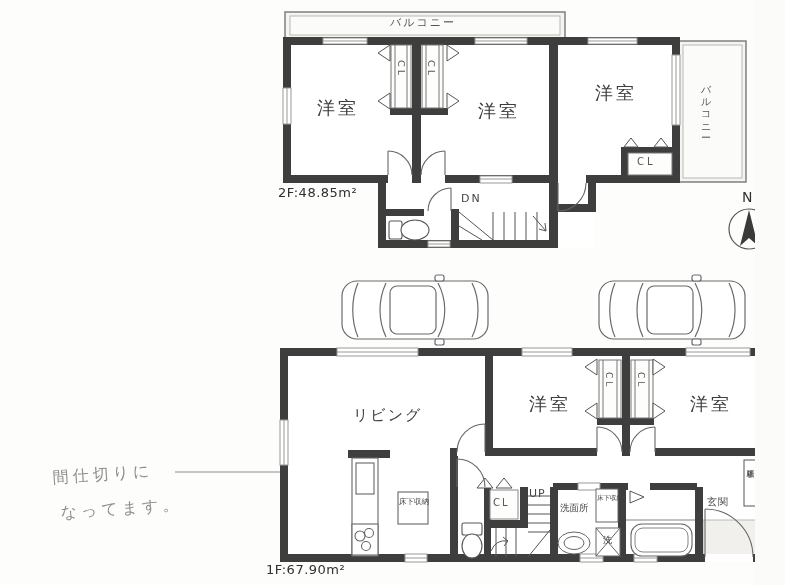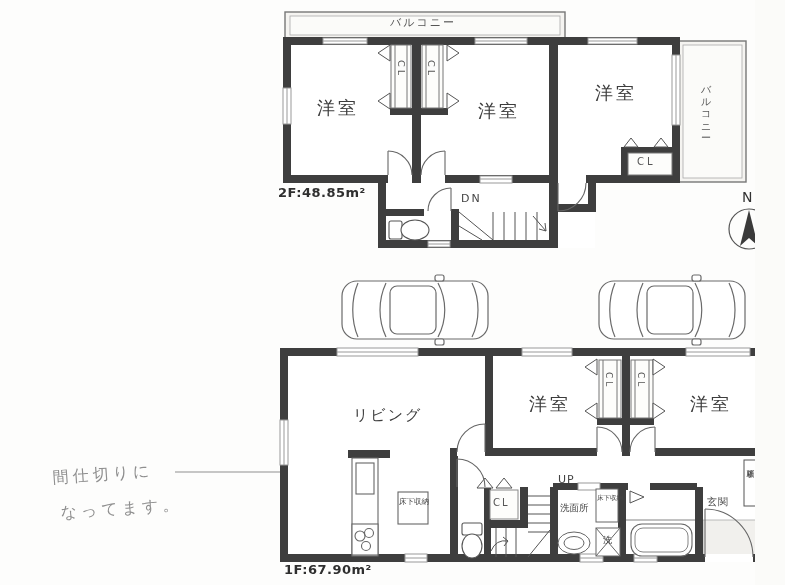--- a/index.html
+++ b/index.html
@@ -2,21 +2,21 @@
 <html><head>
 <meta charset="utf-8">
 <style>
   html,body{margin:0;padding:0;background:#fbfbf9;}
   #canvas{position:relative;width:755px;height:585px;background:#fdfdfc;overflow:hidden;
           font-family:"DejaVu Sans","Liberation Sans",sans-serif;}
   svg{position:absolute;left:0;top:0;}
   .lbl{position:absolute;white-space:nowrap;color:#3d3d3d;line-height:1.05;}
   .vert{writing-mode:vertical-rl;}
   .cl{color:#555;}
-  .area{font-size:13px;color:#2f2f2f;letter-spacing:.5px;font-weight:bold;}
+  .area{font-size:13px;color:#2f2f2f;letter-spacing:.5px;}
   .room{font-size:18px;letter-spacing:3px;color:#3c3c3c;}
   .small{font-size:9.5px;color:#444;}
   .tiny{font-size:7px;color:#444;line-height:1.15;text-align:center;}
   .note{position:absolute;color:#8f8f8f;font-size:16px;letter-spacing:4px;
         transform:rotate(-4deg);transform-origin:left top;}
 </style>
 </head>
 <body>
 
 <div id="canvas">
@@ -301,25 +301,25 @@
 <div class="lbl" style="left:461px;top:193px;font-size:11px;letter-spacing:2px;color:#444;">DN</div>
 <div class="lbl area" style="left:278px;top:186px;">2F:48.85m²</div>
 <div class="lbl" style="left:742px;top:190px;font-size:14px;color:#333;">N</div>
 
 <div class="lbl" style="left:353px;top:392px;font-size:15px;letter-spacing:2px;margin-top:16px;">リビング</div>
 <div class="lbl room" style="left:529px;top:395px;">洋室</div>
 <div class="lbl room" style="left:690px;top:395px;">洋室</div>
 <div class="lbl vert cl" style="left:604px;top:372px;font-size:9px;letter-spacing:3px;">CL</div>
 <div class="lbl vert cl" style="left:636px;top:372px;font-size:9px;letter-spacing:3px;">CL</div>
 <div class="lbl cl" style="left:493px;top:498px;font-size:10px;letter-spacing:2px;">CL</div>
-<div class="lbl" style="left:529px;top:474px;font-size:11px;letter-spacing:1px;color:#444;margin-left:29px;">UP</div>
+<div class="lbl" style="left:529px;top:488px;font-size:11px;letter-spacing:1px;color:#444;">UP</div>
 <div class="lbl small" style="left:560px;top:503px;">洗面所</div>
 <div class="lbl tiny" style="left:399px;top:498px;width:28px;font-size:7.5px;word-break:break-all;">床下収納</div>
 <div class="lbl tiny" style="left:597px;top:495px;width:20px;font-size:6.5px;word-break:break-all;">床下収納</div>
 <div class="lbl" style="left:603px;top:536px;font-size:9px;color:#444;">洗</div>
 <div class="lbl" style="left:707px;top:497px;font-size:10px;letter-spacing:1px;">玄関</div>
 <div class="lbl vert" style="left:746px;top:464px;font-size:7.5px;color:#444;">下駄箱</div>
-<div class="lbl area" style="left:284px;top:563px;">1F:67.90m²</div>
+<div class="lbl area" style="left:266px;top:563px;">1F:67.90m²</div>
 
 <div class="note" style="left:52px;top:468px;">間仕切りに</div>
 <div class="note" style="left:60px;top:503px;">なってます。</div>
 
 </div>
 
 </body></html>

